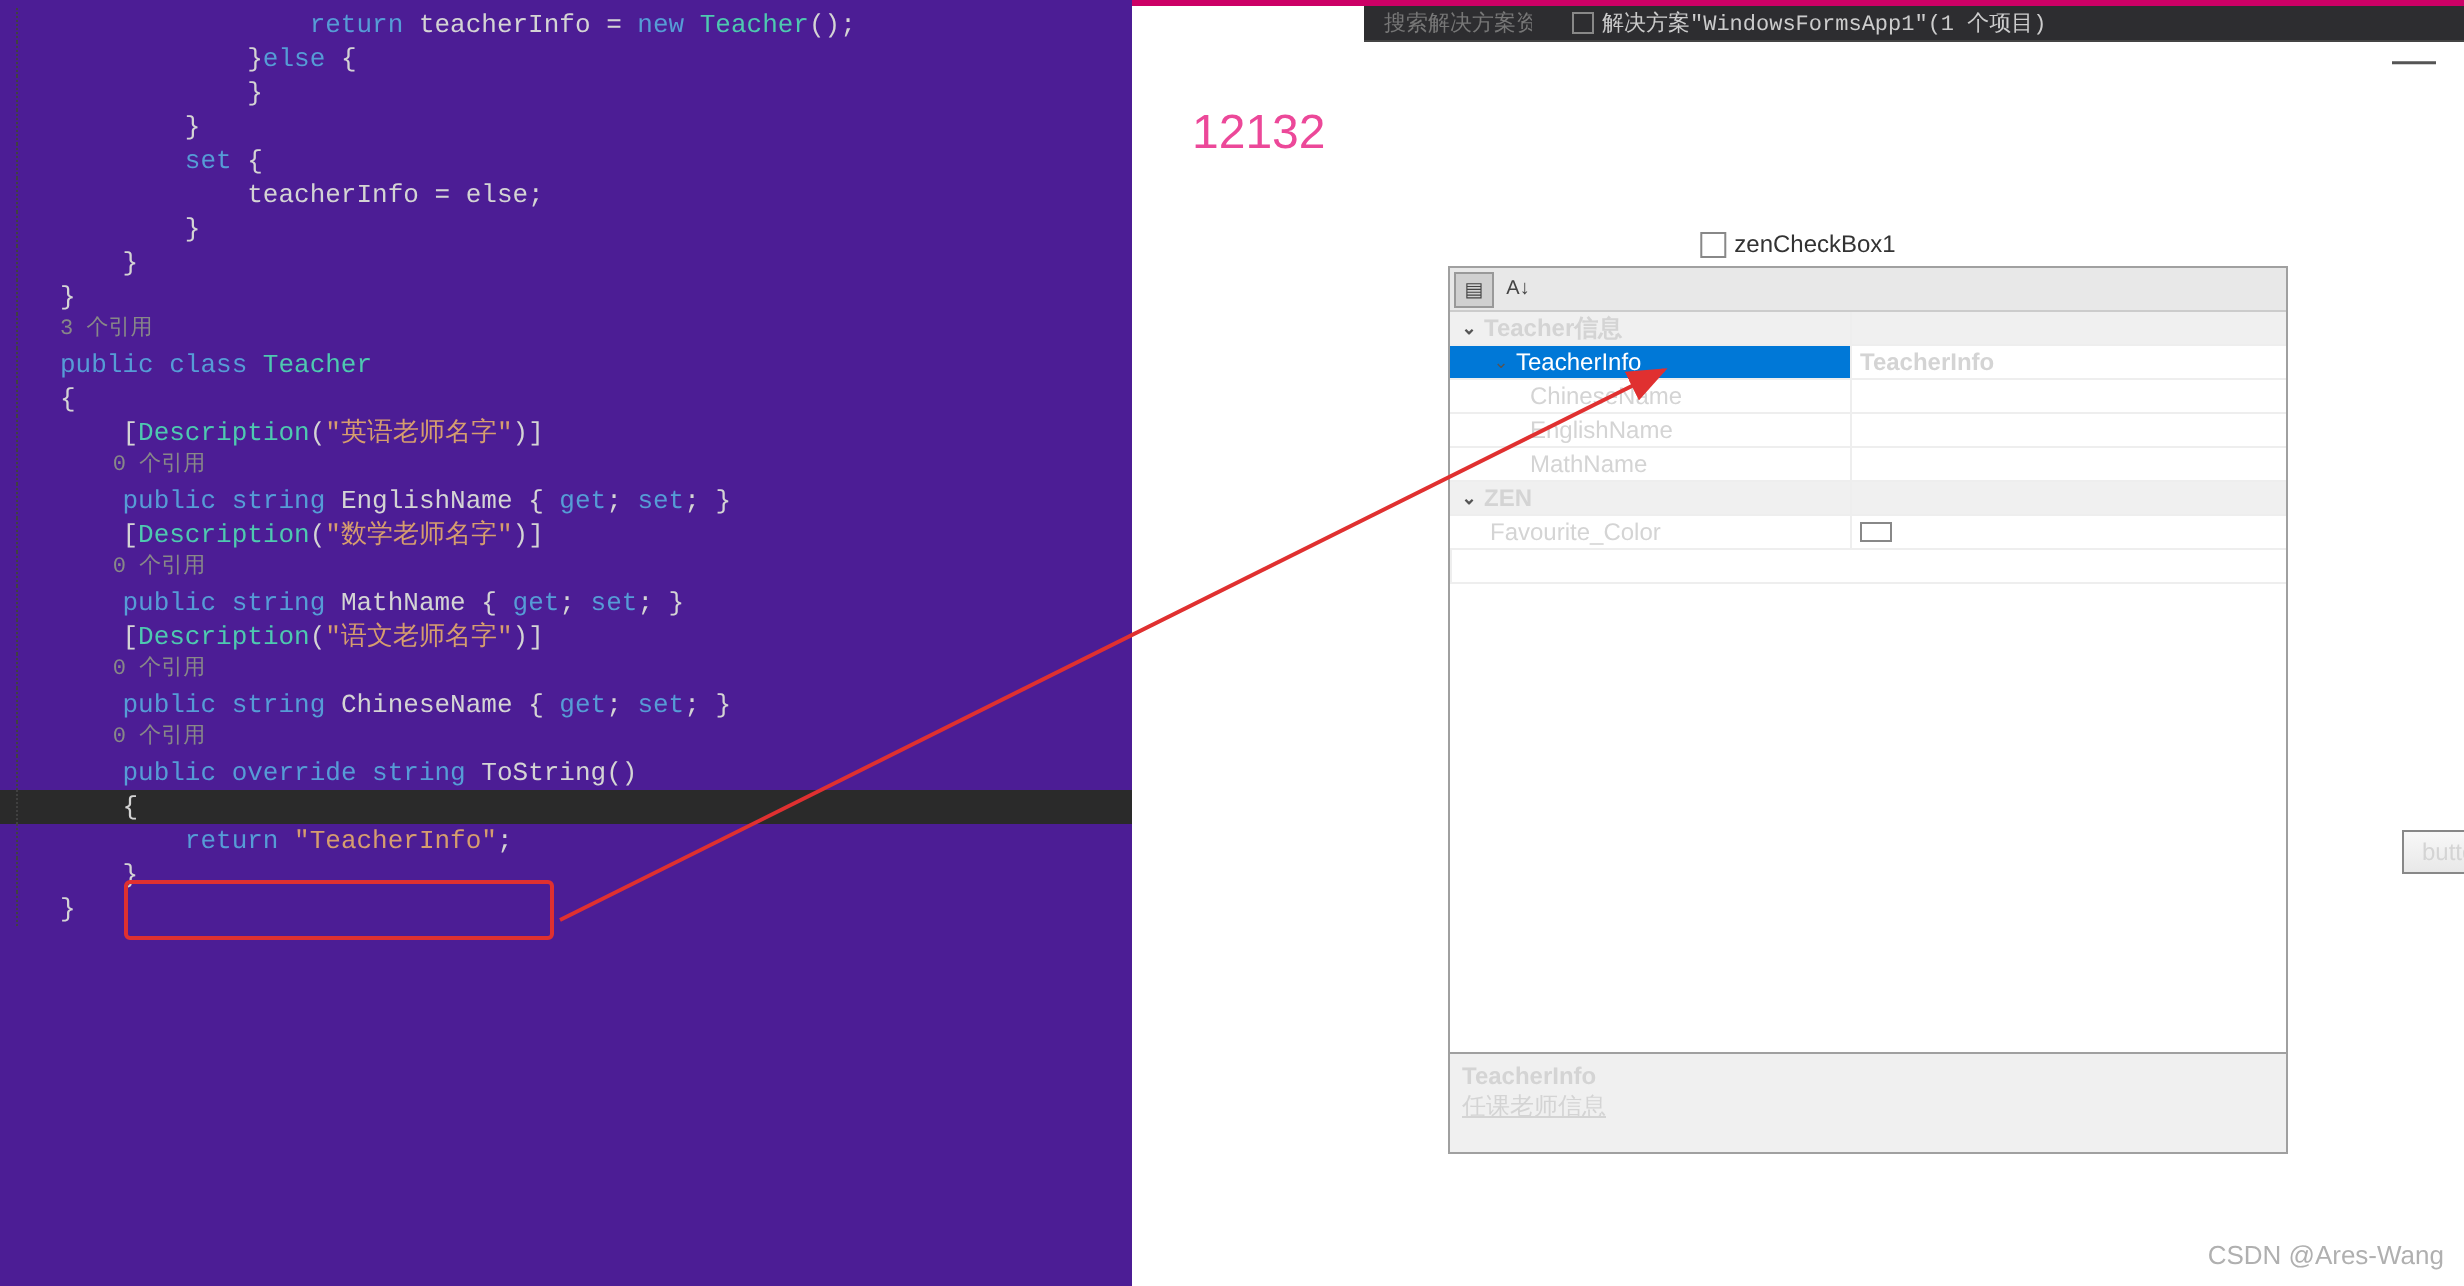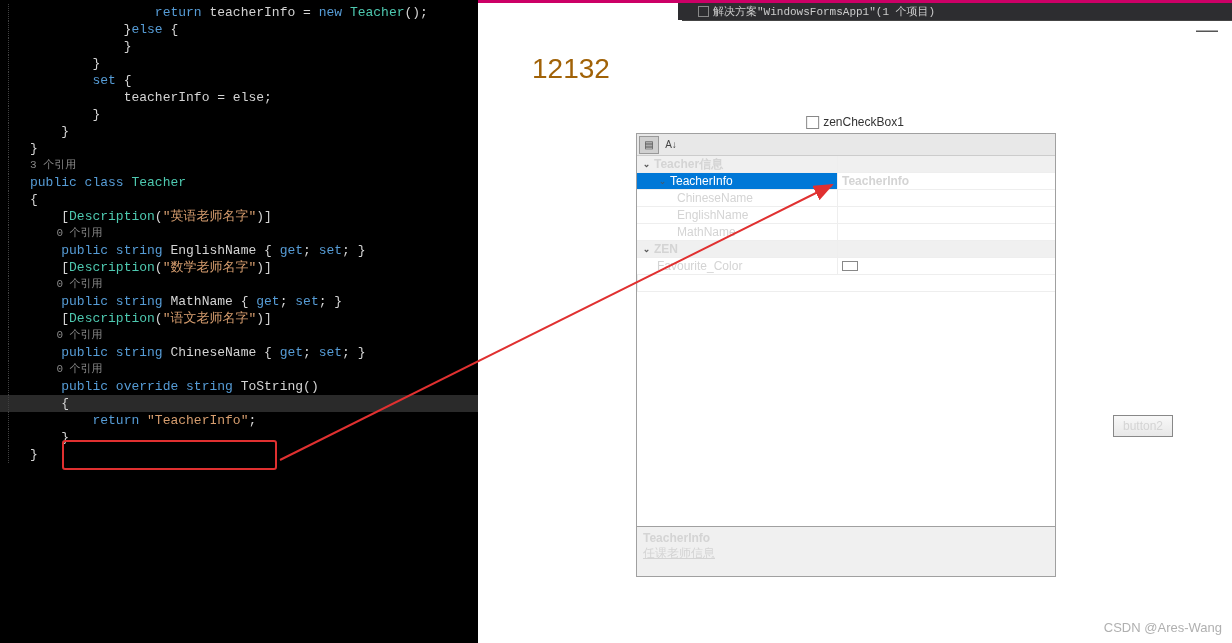--- a/index.html
+++ b/index.html
@@ -12,23 +12,23 @@
       height: 643px;
       overflow: hidden;
       position: relative;
     }
     .main-container {
       display: flex;
       width: 100%;
       height: 100%;
     }
     .code-editor {
-      width: 478px;
+      width: 566px;
       height: 100%;
-      background: #000000;
+      background: #4c1d95;
       padding: 4px 0;
       position: relative;
       overflow: hidden;
     }
     .code-line {
       padding: 0 10px 0 30px;
       line-height: 17px;
       white-space: pre;
       font-size: 13px;
       position: relative;
@@ -60,24 +60,23 @@
       background: #ffffff;
       position: relative;
       border-top: 3px solid #cc0066;
       height: 100%;
     }
     .form-title {
       position: absolute;
       top: 50px;
       left: 30px;
       font-family: "Segoe UI", sans-serif;
-      font-size: 28px;
-      color: #a16207;
+      font-size: 24px;
+      color: #ec4899;
       font-weight: 300;
-      margin-left: 24px;
     }
     .checkbox-row {
       position: absolute;
       top: 112px;
       left: 50%;
       transform: translateX(-50%);
       display: flex;
       align-items: center;
       gap: 4px;
       font-family: "Microsoft YaHei", sans-serif;

